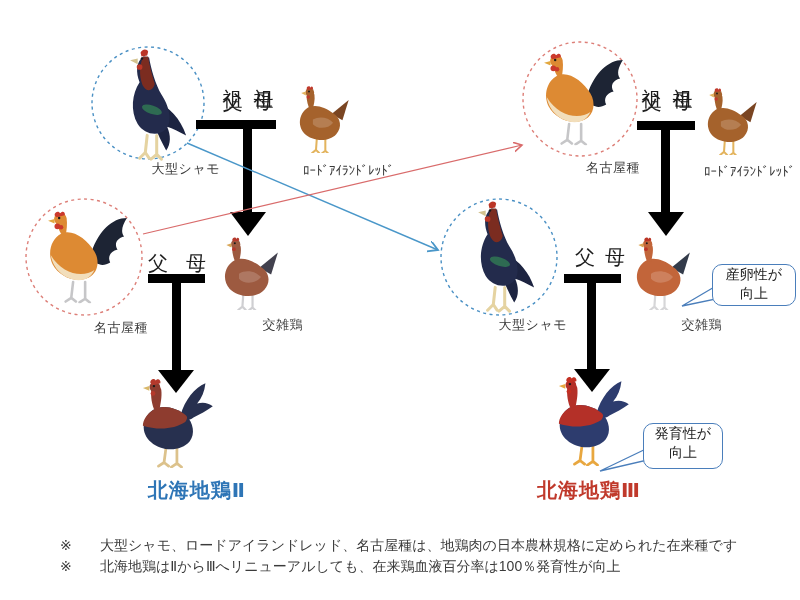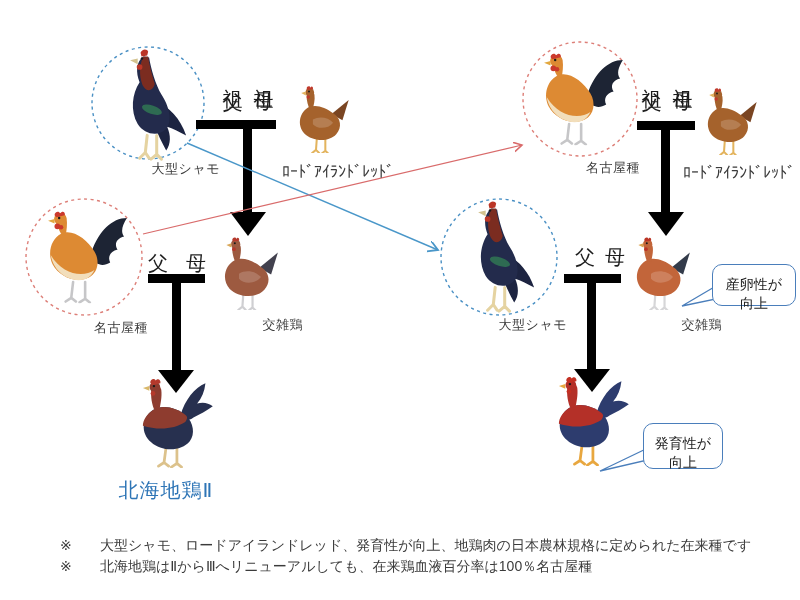--- a/index.html
+++ b/index.html
@@ -3,32 +3,32 @@
 <meta charset="utf-8">
 <style>
   html,body{margin:0;padding:0;background:#fff;}
   #stage{
     position:relative;width:800px;height:600px;background:#ffffff;overflow:hidden;
     font-family:"Liberation Sans","DejaVu Sans",sans-serif;color:#2b2b2b;
   }
   #bg-overlay{position:absolute;left:0;top:0;z-index:1;}
   .chicken{position:absolute;z-index:2;}
   .lbl{position:absolute;z-index:3;text-align:right;font-size:13px;color:#3a3a3a;letter-spacing:0.5px;white-space:nowrap;}
-  .lbl-small{font-size:16px;letter-spacing:0;}
+  .lbl-small{font-size:13px;letter-spacing:0;}
   .gp-labels{position:absolute;z-index:3;display:flex;flex-direction:row;gap:9px;}
   .vtext{writing-mode:vertical-rl;text-orientation:upright;font-size:20px;font-weight:500;
          letter-spacing:4px;line-height:1.1;color:#1d1d1d;}
   .p-labels{position:absolute;z-index:3;display:flex;justify-content:space-between;
             font-size:20px;font-weight:500;color:#1d1d1d;}
   .offspring-title{position:absolute;z-index:3;text-align:center;font-size:20px;letter-spacing:1px;white-space:nowrap;}
-  .title-blue{color:#2e75b6;font-weight:400;}
+  .title-blue{color:#2e75b6;font-weight:700;text-align:right;}
   .title-red{color:#c0392b;font-weight:700;}
   .callout{position:absolute;z-index:4;box-sizing:border-box;background:#fff;
            border:1.4px solid #4a7ebb;border-radius:10px;font-size:14px;line-height:19px;
-           text-align:center;padding:10px 6px;color:#222;}
+           text-align:center;padding:0 6px;color:#222;}
   .notes{position:absolute;left:60px;top:537px;z-index:3;font-size:14px;color:#3b3b3b;}
   .note-row{display:flex;line-height:17px;margin-bottom:4px;}
   .note-marker{width:40px;flex:none;}
 </style>
 </head>
 <body>
 
 <div id="stage">
 
   <svg width="0" height="0" style="position:absolute" aria-hidden="true">
@@ -193,28 +193,29 @@
   <div class="lbl" style="left:520px;top:159px;width:120px;">名古屋種</div>
   <div class="lbl lbl-small" style="left:675px;top:164px;width:120px;">ﾛｰﾄﾞｱｲﾗﾝﾄﾞﾚｯﾄﾞ</div>
 
   <div class="p-labels" style="left:575px;top:244px;width:50px;">
     <span>父</span>
     <span>母</span>
   </div>
   <div class="lbl" style="left:447px;top:316px;width:120px;">大型シャモ</div>
   <div class="lbl" style="left:602px;top:316px;width:120px;">交雑鶏</div>
 
+  <div class="offspring-title title-red" style="left:509px;top:477px;width:160px;">北海地鶏Ⅲ</div>
 
   <div class="callout" style="left:712px;top:264px;width:84px;height:42px;">産卵性が向上</div>
   <div class="callout" style="left:643px;top:423px;width:80px;height:46px;">発育性が向上</div>
 
   <div class="notes">
     <div class="note-row">
       <span class="note-marker">※</span>
-      <span class="note-text">大型シャモ、ロードアイランドレッド、発育性が向上、地鶏肉の日本農林規格に定められた在来種です</span>
+      <span class="note-text">大型シャモ、ロードアイランドレッド、名古屋種は、地鶏肉の日本農林規格に定められた在来種です</span>
     </div>
     <div class="note-row">
       <span class="note-marker">※</span>
-      <span class="note-text">北海地鶏はⅡからⅢへリニューアルしても、在来鶏血液百分率は100％名古屋種</span>
+      <span class="note-text">北海地鶏はⅡからⅢへリニューアルしても、在来鶏血液百分率は100％発育性が向上</span>
     </div>
   </div>
 
 </div>
 
 </body></html>

